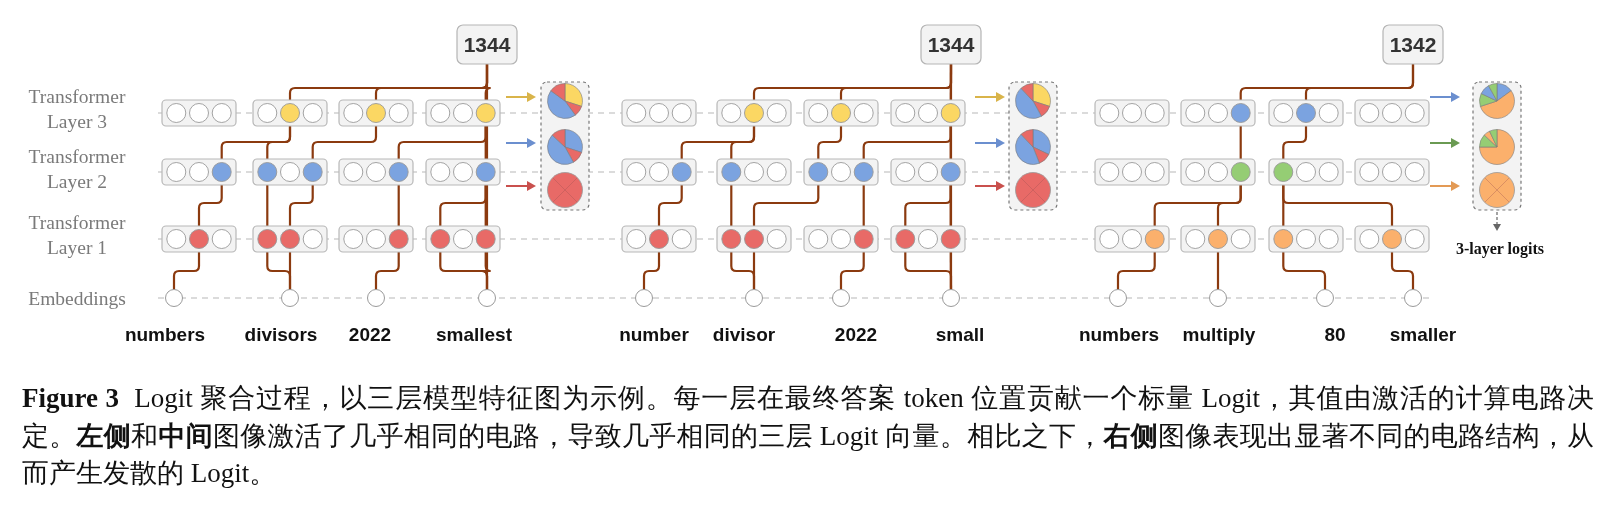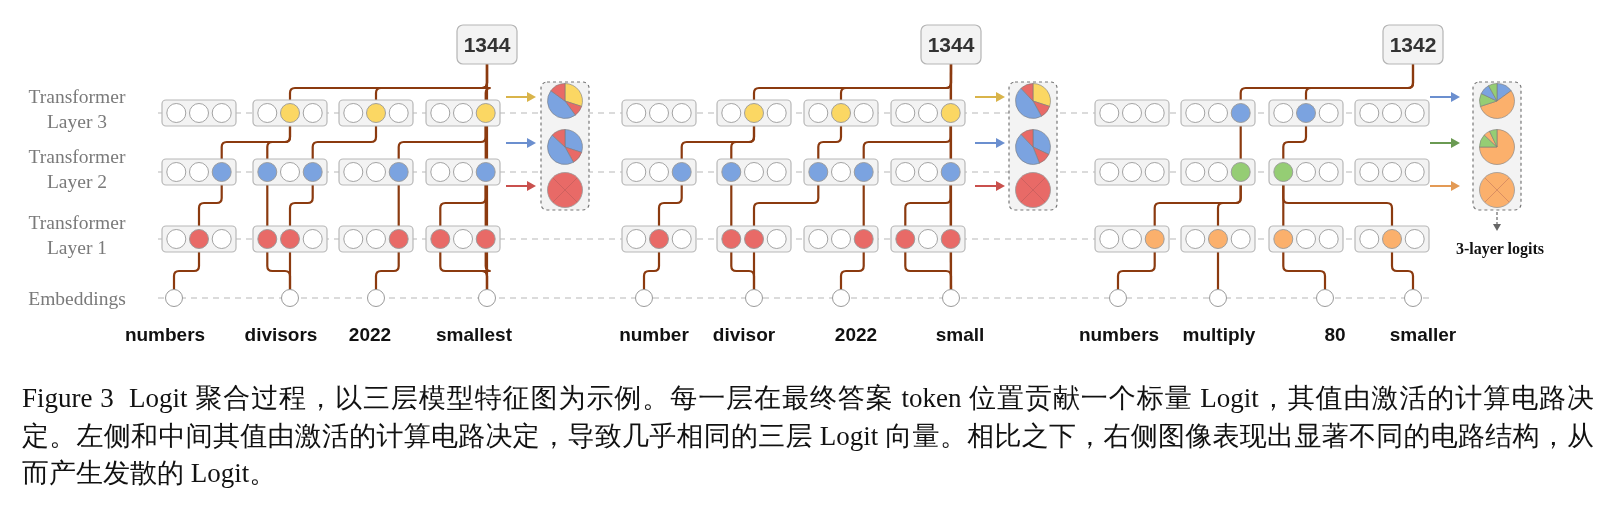--- a/index.html
+++ b/index.html
@@ -1,19 +1,19 @@
 <!DOCTYPE html>
 <html><head>
 <meta charset="utf-8">
 <style>
   html, body { margin: 0; padding: 0; background: #ffffff; }
   body { width: 1608px; height: 514px; position: relative; overflow: hidden; font-family: "Liberation Serif", serif; }
   #fig { position: absolute; left: 0; top: 0; }
   .caption { position: absolute; left: 22px; top: 380px; width: 1572px; font-family: "Liberation Serif", "DejaVu Serif", serif; font-size: 27px; line-height: 37.5px; color: #111; text-align: justify; }
-  .caption b { font-weight: normal; }
+  .caption b { font-weight: bold; }
   .layer-label { font-family: "Liberation Serif", serif; font-size: 19.5px; fill: #7a7a7a; }
   .token-label { font-family: "Liberation Sans", sans-serif; font-size: 19px; font-weight: bold; fill: #111; }
   .answer-text { font-family: "Liberation Sans", sans-serif; font-size: 21px; font-weight: bold; fill: #333; }
   .logits-note { font-family: "Liberation Serif", serif; font-size: 16px; font-weight: bold; fill: #111; }
 </style>
 </head>
 <body>
 
 <svg id="fig" width="1608" height="370" viewBox="0 0 1608 370">
   <g id="guides">
@@ -423,13 +423,13 @@
           <circle cx="1497" cy="190" r="17.5" fill="#fbb06c" stroke="#999" stroke-width="0.8"></circle>
           <path d="M1484.75,177.75 L1509.25,202.25 M1509.25,177.75 L1484.75,202.25" stroke="#a05050" stroke-width="0.6" opacity="0.6"></path>
         </g>
         <line x1="1497" y1="212" x2="1497" y2="226" stroke="#666" stroke-width="1.2" stroke-dasharray="3 2"></line>
         <path d="M1493,224 L1501,224 L1497,231 Z" fill="#666"></path>
       </g>
     </g>
   <text class="logits-note" x="1500" y="254" text-anchor="middle">3-layer logits</text>
 </svg>
 
-<div class="caption"><b>Figure 3</b>&nbsp; <span>Logit 聚合过程，以三层模型特征图为示例。每一层在最终答案 token 位置贡献一个标量 Logit，其值由激活的计算电路决定。</span><b>左侧</b><span>和</span><b>中间</b><span>其值由激活的计算电路决定，导致几乎相同的三层 Logit 向量。相比之下，</span><b>右侧</b><span>图像表现出显著不同的电路结构，从而产生发散的 Logit。</span></div>
+<div class="caption"><b>Figure 3</b>&nbsp; <span>Logit 聚合过程，以三层模型特征图为示例。每一层在最终答案 token 位置贡献一个标量 Logit，其值由激活的计算电路决定。</span><b>左侧</b><span>和</span><b>中间</b><span>图像激活了几乎相同的电路，导致几乎相同的三层 Logit 向量。相比之下，</span><b>右侧</b><span>图像表现出显著不同的电路结构，从而产生发散的 Logit。</span></div>
 
 </body></html>

